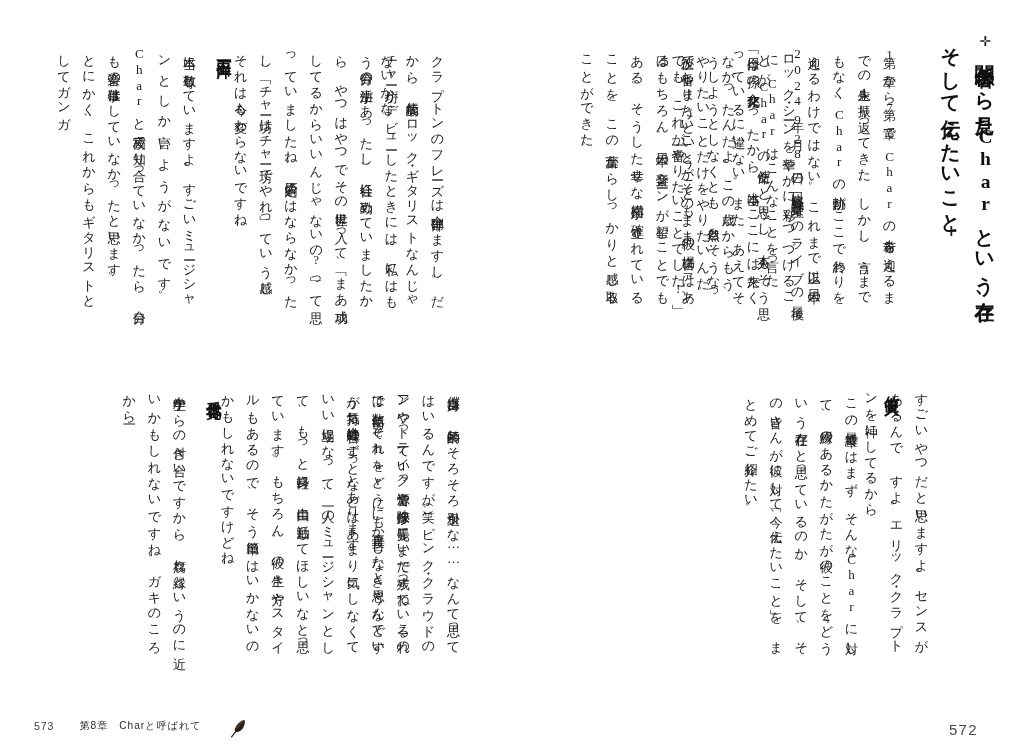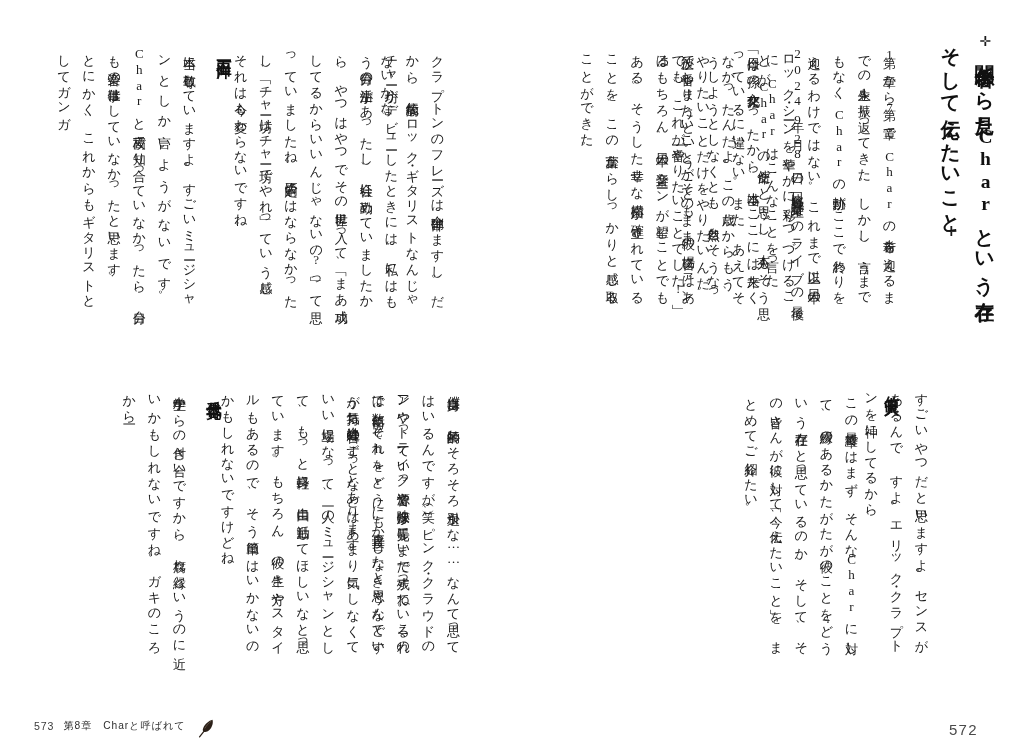--- a/index.html
+++ b/index.html
@@ -108,21 +108,21 @@
     font-family: "Liberation Sans", "DejaVu Sans", sans-serif;
     font-size: 10.2px;
     letter-spacing: 0.09em;
     color: #3b3b3b;
     white-space: nowrap;
   }
   #footer-left {
     left: 34px;
     display: flex;
     align-items: center;
-    gap: 9px;
+    gap: 25px;
   }
   #footer-left .pg {
     font-size: 10.6px;
     color: #3b3b3b;
   }
   #footer-left .rh { color: #2e2e2e; }
   #footer-right {
     right: 46px;
     color: #4a4a4a;
     font-size: 15px;

